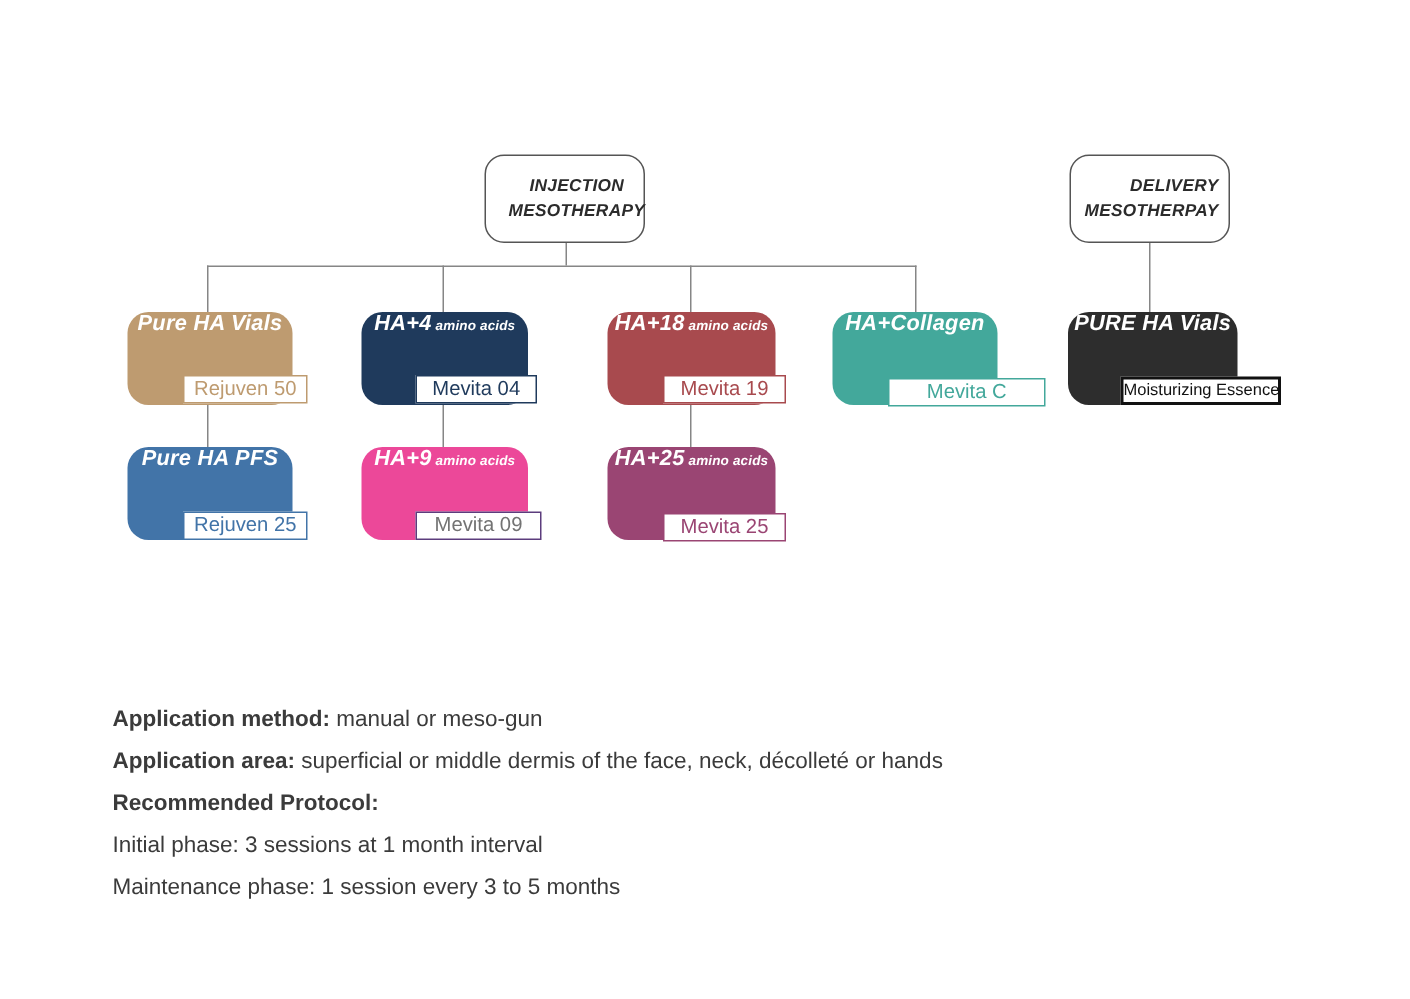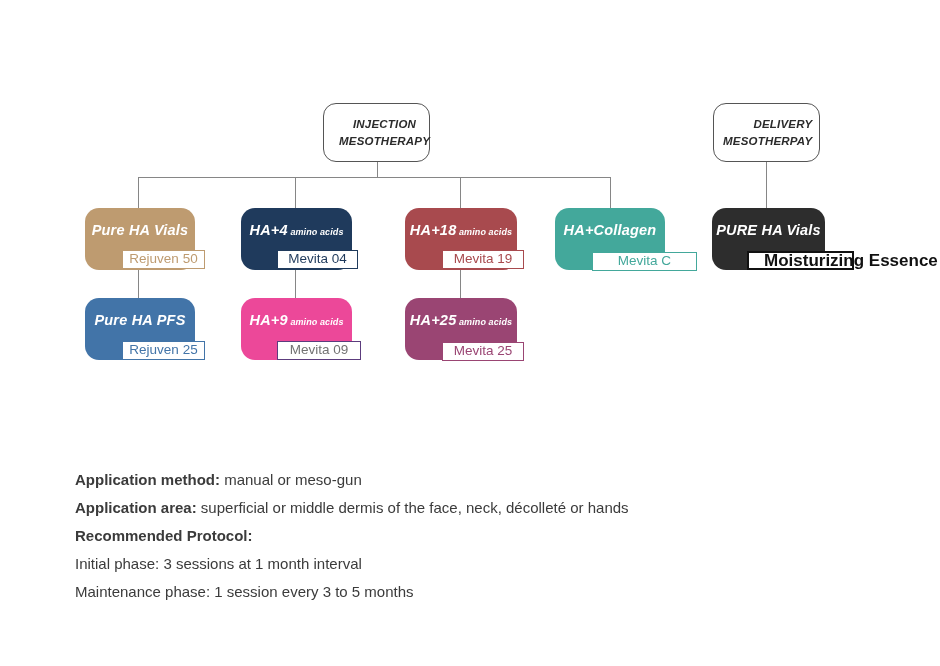--- a/index.html
+++ b/index.html
@@ -15,21 +15,21 @@
   
   .root-node { position:absolute; width:107px; height:59px; background:#fff;
     border:1.4px solid #555; border-radius:13px; display:flex; align-items:center;
     justify-content:center; text-align:center;padding-left:16px; }
   .root-node .nlabel { font-style:italic; font-weight:bold; font-size:11.5px;
     color:#2b2b2b; white-space:pre-line; line-height:1.45; letter-spacing:0.2px; }
   .root-node.left { justify-content:flex-start; padding-left:9px; text-align:right; }
 
   
   .pbox { position:absolute; height:62px; border-radius:14px; color:#fff;
-    display:flex; align-items:flex-end; justify-content:center; padding-bottom:32px; }
+    display:flex; align-items:flex-start; justify-content:center; padding-bottom:32px; }
   .ptitle { font-style:italic; font-weight:bold; font-size:14.5px; letter-spacing:0.2px; white-space:nowrap; }
   .psuffix { font-style:italic; font-weight:bold; font-size:9px; letter-spacing:0.1px; }
   .bg-tan   { background:#BE9B70; }
   .bg-navy  { background:#1F3A5C; }
   .bg-red   { background:#A84A4E; }
   .bg-teal  { background:#43A89B; }
   .bg-black { background:#2D2D2D; }
   .bg-blue  { background:#4274A8; }
   .bg-purple{ background:#ec4899; }
   .bg-plum  { background:#9A4573; }
@@ -37,22 +37,22 @@
   
   .tag { position:absolute; background:#fff; border:1.5px solid; height:19px;
     font-size:13.5px; text-align:center; line-height:16px; white-space:nowrap; }
   .tag.t-tan   { color:#BE9B70; border-color:#BE9B70; }
   .tag.t-navy  { color:#1F3A5C; border-color:#1F3A5C; }
   .tag.t-red   { color:#A84A4E; border-color:#A84A4E; }
   .tag.t-teal  { color:#43A89B; border-color:#43A89B; }
   .tag.t-blue  { color:#4274A8; border-color:#4274A8; }
   .tag.t-purple{ color:#737373; border-color:#5C3C7D; }
   .tag.t-plum  { color:#9A4573; border-color:#9A4573; }
-  .tag.t-black { color:#111; border-color:#111; border-width:2px; font-weight:bold;
-    font-size:17px; line-height:15px;padding-left:15px; }
+  .tag.t-black { color:#111; border-color:#111; border-width:2px; font-weight:normal;
+    font-size:11px; line-height:15px; }
 
   
   .info { position:absolute; left:75px; top:466px; font-size:15px; color:#3b3b3b;
     line-height:28px; }
   .info .b { font-weight:bold; }
 </style>
 </head>
 <body>
 
 <div class="canvas">

